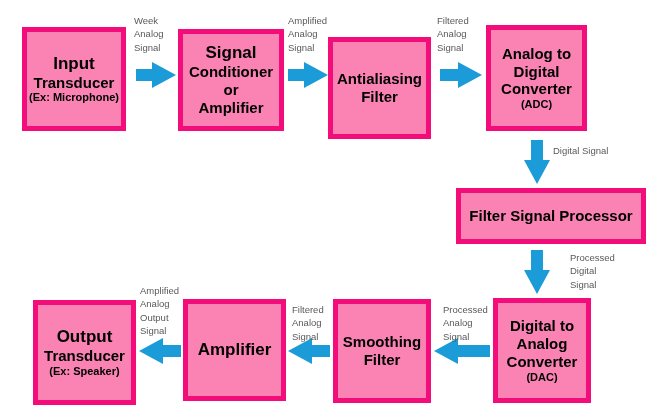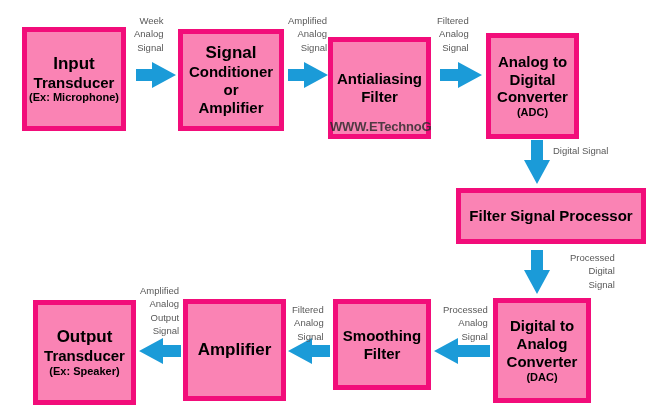--- a/index.html
+++ b/index.html
@@ -39,21 +39,21 @@
   .line.l2 { font-size: 15px; font-weight: bold; }
   .line.l3 { font-size: 11px; font-weight: bold; }
 
   
   .edge-label {
     position: absolute;
     font-size: 9.5px;
     color: #595959;
     line-height: 1.42;
     white-space: pre-line;
-    text-align: right;
+    text-align: left;
   }
 
   
   .arrow {
     position: absolute;
     line-height: 0;
   }
   .arrow svg { display: block; }
 
   
@@ -120,36 +120,36 @@
     <div class="block" style="left: 178px; top: 29px; width: 106px; height: 102px; background: rgb(250, 131, 180); border-color: rgb(242, 13, 122); color: rgb(0, 0, 0);">
       <span class="line l1">Signal</span>
       <span class="line l2">Conditioner</span>
       <span class="line l2">or</span>
       <span class="line l2">Amplifier</span>
     </div>
     <div class="block" style="left: 328px; top: 29px; width: 103px; height: 102px; background: rgb(250, 131, 180); border-color: rgb(242, 13, 122); color: rgb(0, 0, 0); margin-top: 8px;">
       <span class="line l2">Antialiasing</span>
       <span class="line l2">Filter</span>
     </div>
-    <div class="block" style="left: 486px; top: 33px; width: 93px; height: 106px; background: rgb(250, 131, 180); border-color: rgb(242, 13, 122); color: rgb(0, 0, 0);">
+    <div class="block" style="left: 486px; top: 25px; width: 101px; height: 106px; background: rgb(250, 131, 180); border-color: rgb(242, 13, 122); color: rgb(0, 0, 0);">
       <span class="line l2">Analog to</span>
       <span class="line l2">Digital</span>
       <span class="line l2">Converter</span>
       <span class="line l3">(ADC)</span>
     </div>
     <div class="block" style="left: 456px; top: 188px; width: 190px; height: 56px; background: rgb(250, 131, 180); border-color: rgb(242, 13, 122); color: rgb(0, 0, 0);">
       <span class="line l2">Filter Signal Processor</span>
     </div>
     <div class="block" style="left: 493px; top: 298px; width: 98px; height: 105px; background: rgb(250, 131, 180); border-color: rgb(242, 13, 122); color: rgb(0, 0, 0);">
       <span class="line l2">Digital to</span>
       <span class="line l2">Analog</span>
       <span class="line l2">Converter</span>
       <span class="line l3">(DAC)</span>
     </div>
-    <div class="block" style="left: 333px; top: 299px; width: 98px; height: 91px; background: rgb(250, 131, 180); border-color: rgb(242, 13, 122); color: rgb(0, 0, 0);">
+    <div class="block" style="left: 333px; top: 299px; width: 98px; height: 104px; background: rgb(250, 131, 180); border-color: rgb(242, 13, 122); color: rgb(0, 0, 0);">
       <span class="line l2">Smoothing</span>
       <span class="line l2">Filter</span>
     </div>
     <div class="block" style="left: 183px; top: 299px; width: 103px; height: 102px; background: rgb(250, 131, 180); border-color: rgb(242, 13, 122); color: rgb(0, 0, 0);">
       <span class="line l1">Amplifier</span>
     </div>
     <div class="block" style="left: 33px; top: 300px; width: 103px; height: 105px; background: rgb(250, 131, 180); border-color: rgb(242, 13, 122); color: rgb(0, 0, 0);">
       <span class="line l1">Output</span>
       <span class="line l2">Transducer</span>
       <span class="line l3">(Ex: Speaker)</span>
@@ -170,14 +170,13 @@
     <div class="edge-label" style="left: 443px; top: 303px; color: rgb(89, 89, 89);">Processed
 Analog
 Signal</div>
     <div class="edge-label" style="left: 292px; top: 303px; color: rgb(89, 89, 89);">Filtered
 Analog
 Signal</div>
     <div class="edge-label" style="left: 140px; top: 284px; color: rgb(89, 89, 89);">Amplified
 Analog
 Output
 Signal</div>
-    <div class="watermark" style="left: 330px; top: 119px;">WWW.ETechnoG</div>
   </div>
 
 </body></html>

